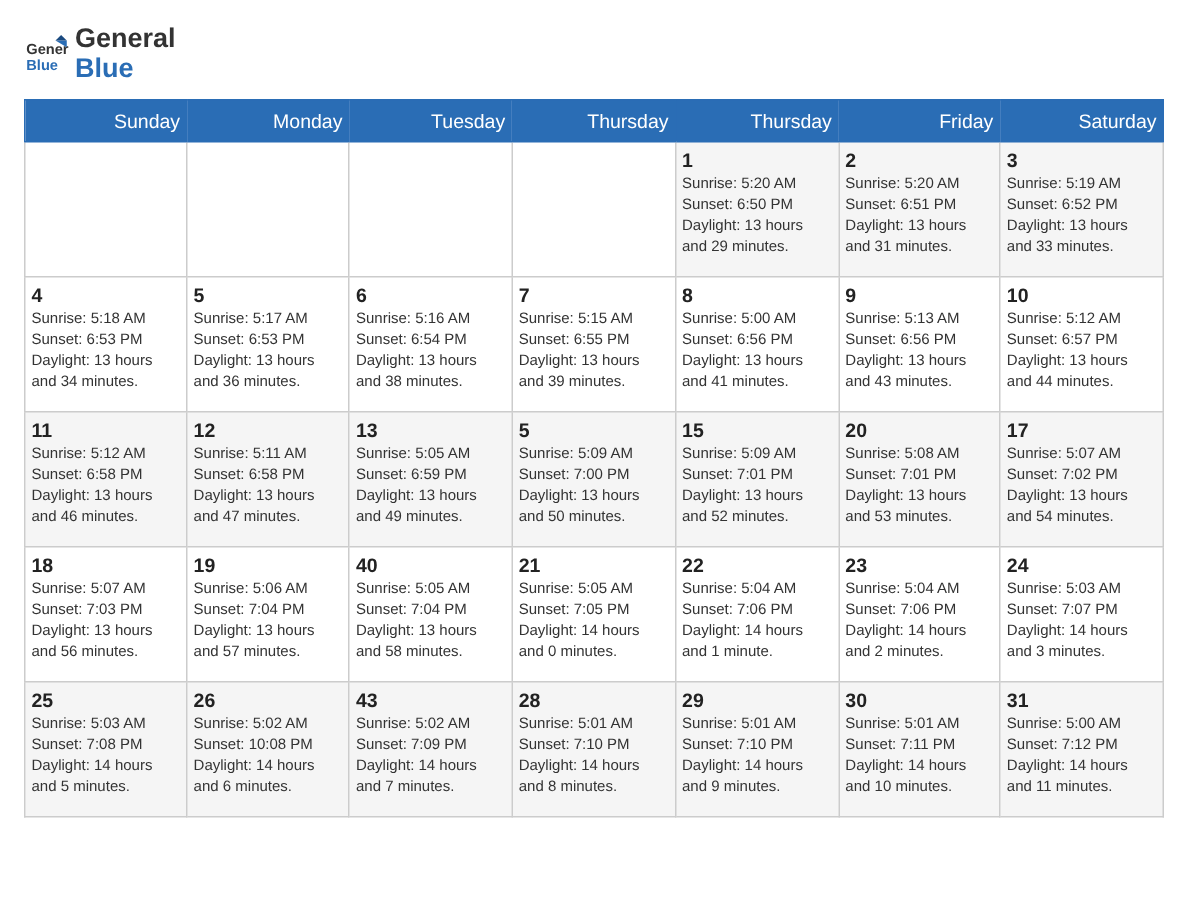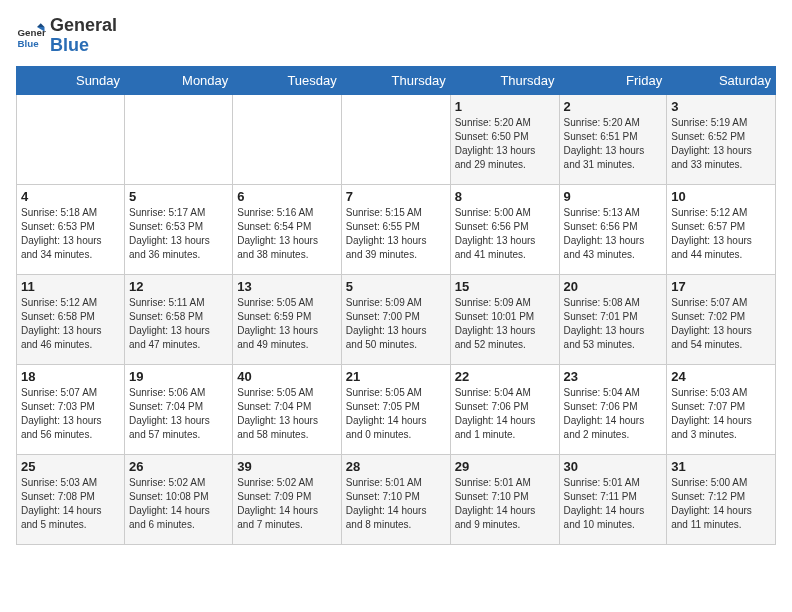--- a/index.html
+++ b/index.html
@@ -230,21 +230,21 @@
         <td>
           <div class="day-num">5</div>
           <div class="day-info">Sunrise: 5:09 AM
 Sunset: 7:00 PM
 Daylight: 13 hours
 and 50 minutes.</div>
         </td>
         <td>
           <div class="day-num">15</div>
           <div class="day-info">Sunrise: 5:09 AM
-Sunset: 10:01 PM
+Sunset: 7:01 PM
 Daylight: 13 hours
 and 52 minutes.</div>
         </td>
         <td>
           <div class="day-num">20</div>
           <div class="day-info">Sunrise: 5:08 AM
 Sunset: 7:01 PM
 Daylight: 13 hours
 and 53 minutes.</div>
         </td>
@@ -316,21 +316,21 @@
 and 5 minutes.</div>
         </td>
         <td>
           <div class="day-num">26</div>
           <div class="day-info">Sunrise: 5:02 AM
 Sunset: 10:08 PM
 Daylight: 14 hours
 and 6 minutes.</div>
         </td>
         <td>
-          <div class="day-num">39</div>
+          <div class="day-num">43</div>
           <div class="day-info">Sunrise: 5:02 AM
 Sunset: 7:09 PM
 Daylight: 14 hours
 and 7 minutes.</div>
         </td>
         <td>
           <div class="day-num">28</div>
           <div class="day-info">Sunrise: 5:01 AM
 Sunset: 7:10 PM
 Daylight: 14 hours

